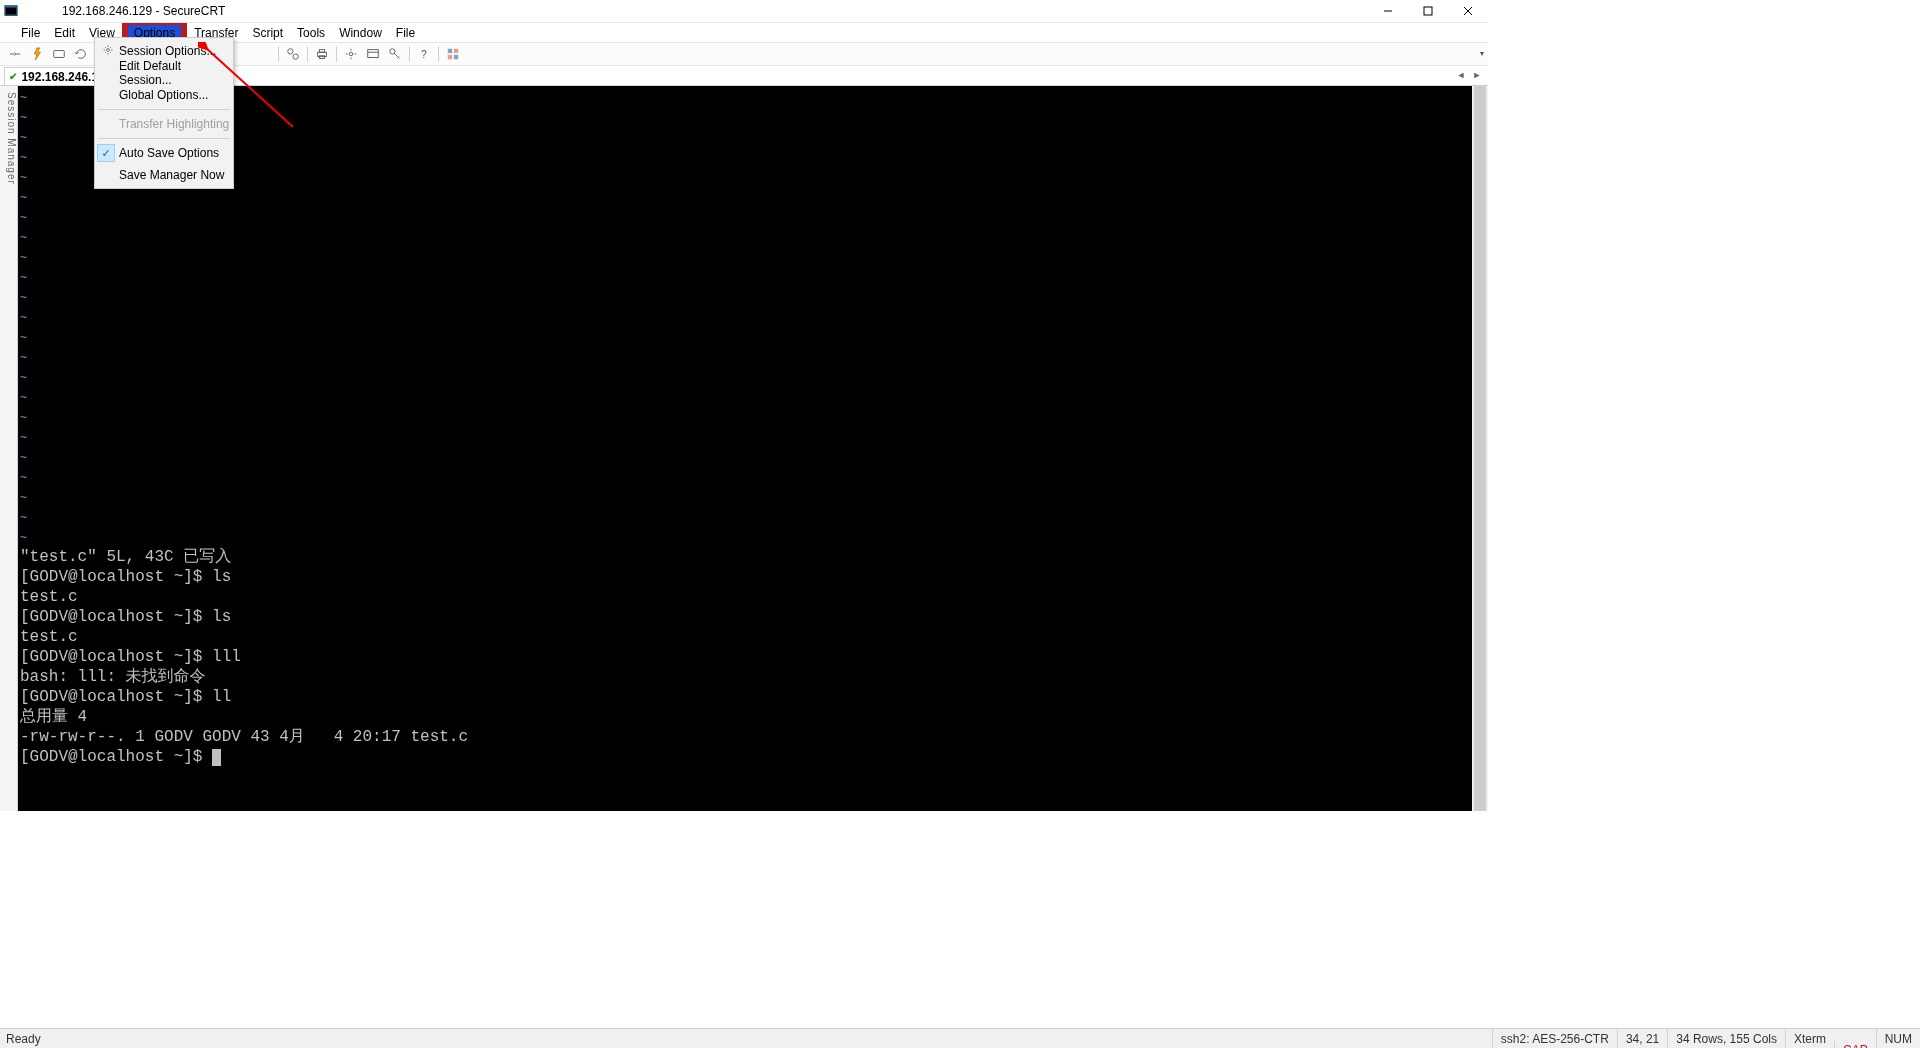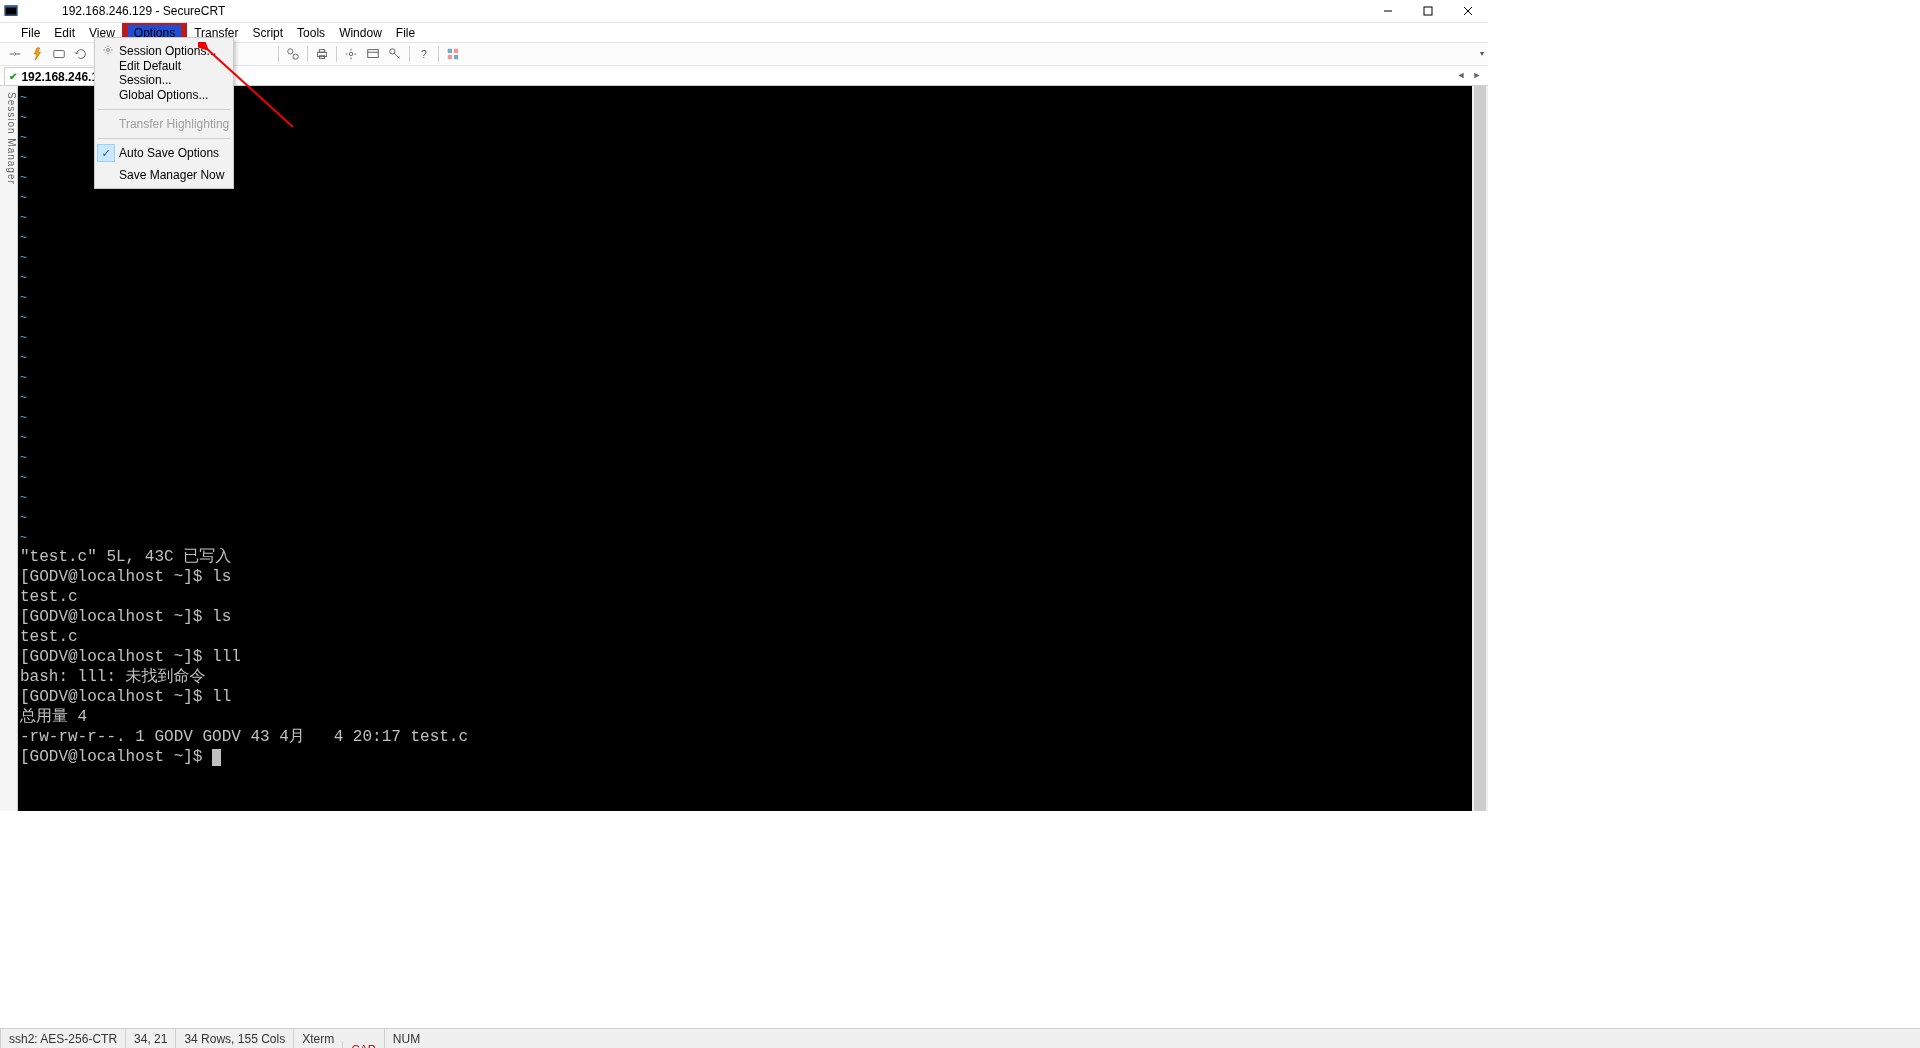--- a/index.html
+++ b/index.html
@@ -228,20 +228,21 @@
 总用量 4
 -rw-rw-r--. 1 GODV GODV 43 4月   4 20:17 test.c
 [GODV@localhost ~]$ <span class="cursor"></span></div>
     <div class="terminal-scrollbar">
         <div class="thumb"></div>
       </div>
   </div>
 </div>
 
 <div class="statusbar">
+  <div class="sb-left">Ready</div>
   <div class="sb-cell">ssh2: AES-256-CTR</div>
   <div class="sb-cell">34,  21</div>
   <div class="sb-cell">34 Rows, 155 Cols</div>
   <div class="sb-cell">Xterm</div>
   <div class="sb-cell dim">CAP</div>
   <div class="sb-cell">NUM</div>
 </div>
 
 <div class="dropdown" id="dropdown">
     <div class="dd-item">

